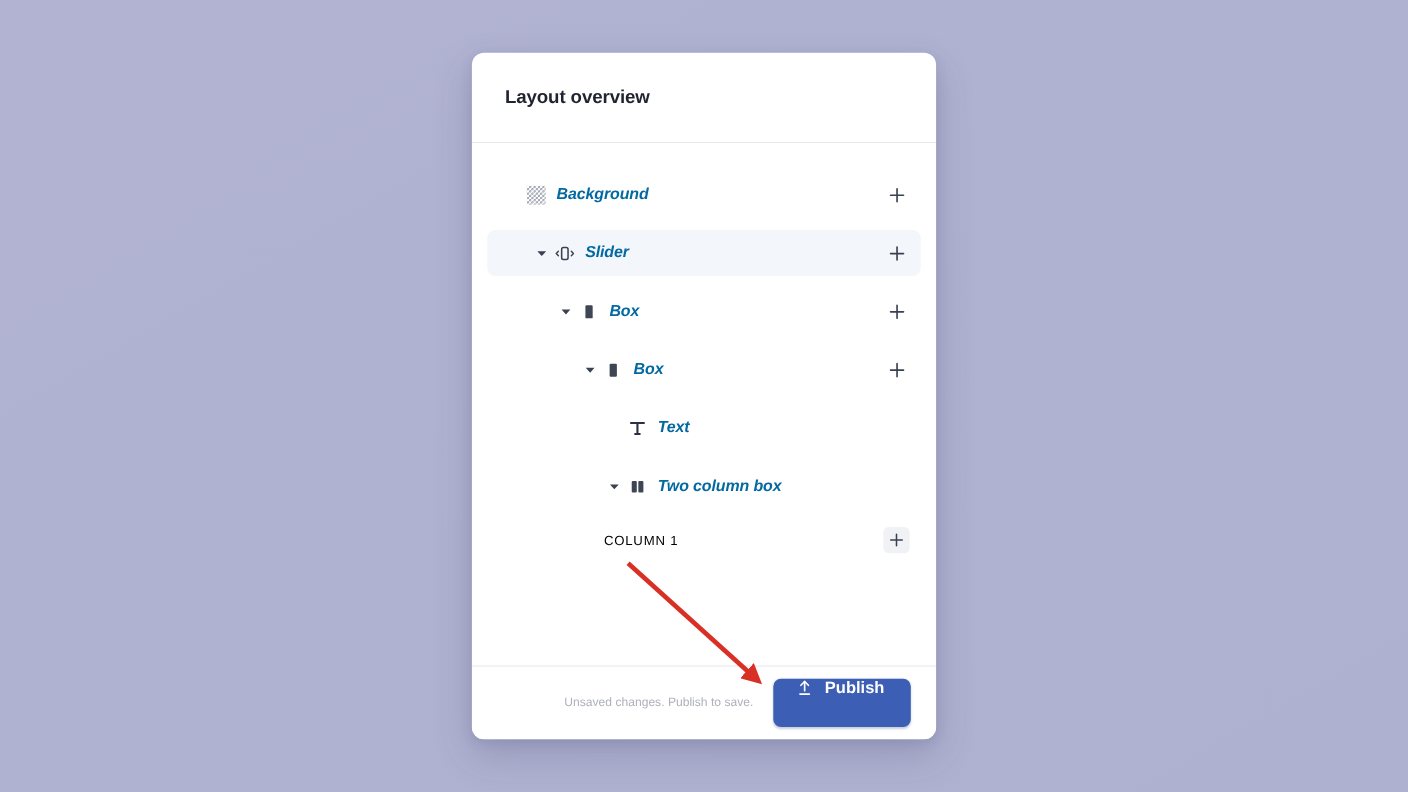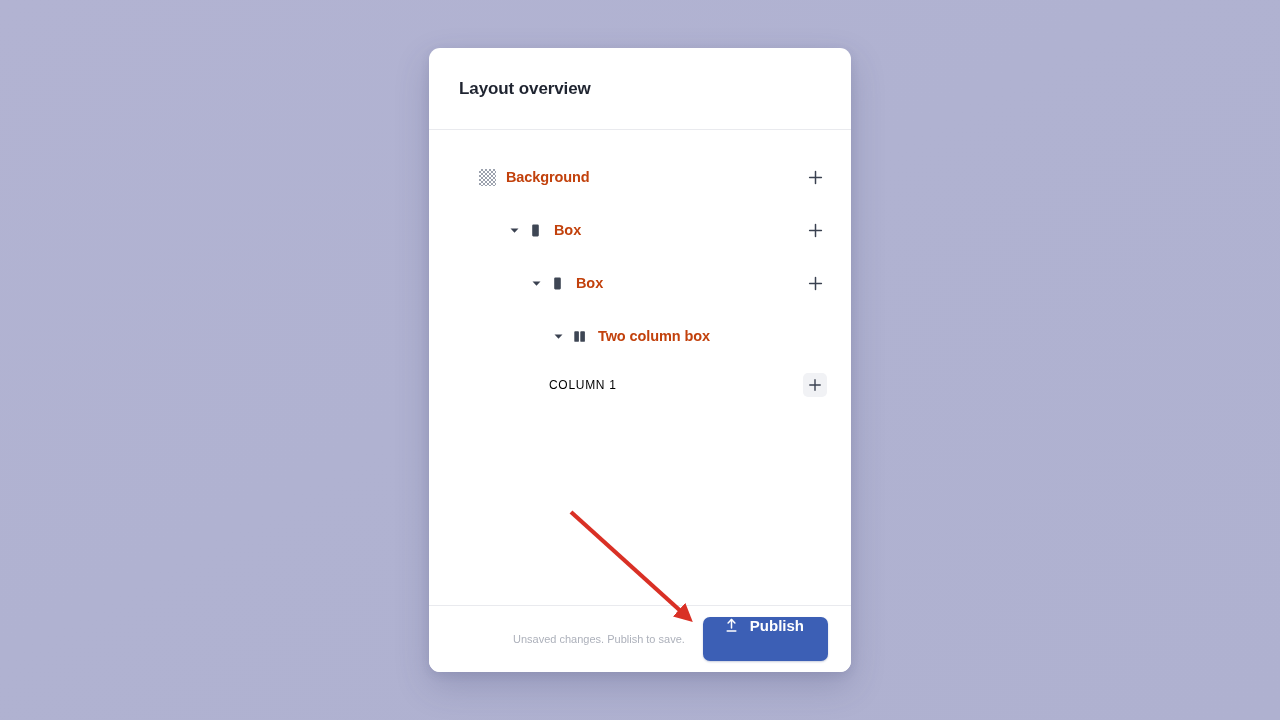--- a/index.html
+++ b/index.html
@@ -85,23 +85,24 @@
     flex: 0 0 20px;
     display: flex;
     align-items: center;
     justify-content: center;
     margin-right: 9px;
   }
 
   .row .label {
     font-size: 14.5px;
     font-weight: bold;
-    color: #c2410c;
+    color: #0369a1;
     white-space: nowrap;
     letter-spacing: -0.1px;
+    font-style: italic;
   }
 
   .row .spacer { flex: 1 1 auto; }
 
   .plus {
     width: 24px;
     height: 24px;
     flex: 0 0 24px;
     display: flex;
     align-items: center;
@@ -225,20 +226,41 @@
       </span>
       <span class="label">Background</span>
       <span class="spacer"></span>
       <span class="plus">
         <svg width="15" height="15" viewBox="0 0 15 15" aria-hidden="true">
           <path d="M7.5 1.6 V13.4 M1.6 7.5 H13.4" stroke="#3a4150" stroke-width="1.5" stroke-linecap="round"></path>
         </svg>
       </span>
     </div>
 
+    <div class="row ind-1 selected">
+      <span class="twisty">
+        <svg width="11" height="11" viewBox="0 0 11 11" aria-hidden="true">
+          <path d="M1.5 3.4 L5.5 7.8 L9.5 3.4 Z" fill="#3a4150"></path>
+        </svg>
+      </span>
+      <span class="nodeicon">
+        <svg width="19" height="19" viewBox="0 0 19 19" aria-hidden="true">
+          <rect x="6.6" y="4" width="5.8" height="11" rx="1.6" fill="none" stroke="#3a4150" stroke-width="1.4"></rect>
+          <path d="M3.6 7.5 L1.7 9.5 L3.6 11.5" fill="none" stroke="#3a4150" stroke-width="1.3" stroke-linecap="round" stroke-linejoin="round"></path>
+          <path d="M15.4 7.5 L17.3 9.5 L15.4 11.5" fill="none" stroke="#3a4150" stroke-width="1.3" stroke-linecap="round" stroke-linejoin="round"></path>
+        </svg>
+      </span>
+      <span class="label">Slider</span>
+      <span class="spacer"></span>
+      <span class="plus">
+        <svg width="15" height="15" viewBox="0 0 15 15" aria-hidden="true">
+          <path d="M7.5 1.6 V13.4 M1.6 7.5 H13.4" stroke="#3a4150" stroke-width="1.5" stroke-linecap="round"></path>
+        </svg>
+      </span>
+    </div>
 
     <div class="row ind-2">
       <span class="twisty">
         <svg width="11" height="11" viewBox="0 0 11 11" aria-hidden="true">
           <path d="M1.5 3.4 L5.5 7.8 L9.5 3.4 Z" fill="#3a4150"></path>
         </svg>
       </span>
       <span class="nodeicon">
         <svg width="19" height="19" viewBox="0 0 19 19" aria-hidden="true">
           <rect x="6.2" y="3.6" width="6.6" height="11.8" rx="1.1" fill="#3e4654"></rect>
@@ -268,20 +290,30 @@
       <span class="spacer"></span>
       <span class="plus">
         <svg width="15" height="15" viewBox="0 0 15 15" aria-hidden="true">
           <path d="M7.5 1.6 V13.4 M1.6 7.5 H13.4" stroke="#3a4150" stroke-width="1.5" stroke-linecap="round"></path>
         </svg>
       </span>
     </div>
 
 
 
+    <div class="row ind-4">
+      <span class="twisty empty"></span>
+      <span class="nodeicon">
+        <svg width="19" height="19" viewBox="0 0 19 19" aria-hidden="true">
+          <path d="M3.6 4.6 H15.4 M9.5 4.6 V14.6 M7.4 14.6 H11.6" stroke="#2b3140" stroke-width="1.9" stroke-linecap="round"></path>
+        </svg>
+      </span>
+      <span class="label">Text</span>
+      <span class="spacer"></span>
+    </div>
 
     <div class="row ind-4">
       <span class="twisty">
         <svg width="11" height="11" viewBox="0 0 11 11" aria-hidden="true">
           <path d="M1.5 3.4 L5.5 7.8 L9.5 3.4 Z" fill="#3a4150"></path>
         </svg>
       </span>
       <span class="nodeicon">
         <svg width="19" height="19" viewBox="0 0 19 19" aria-hidden="true">
           <rect x="4.3" y="4.2" width="4.6" height="10.6" rx="0.9" fill="#3e4654"></rect>

